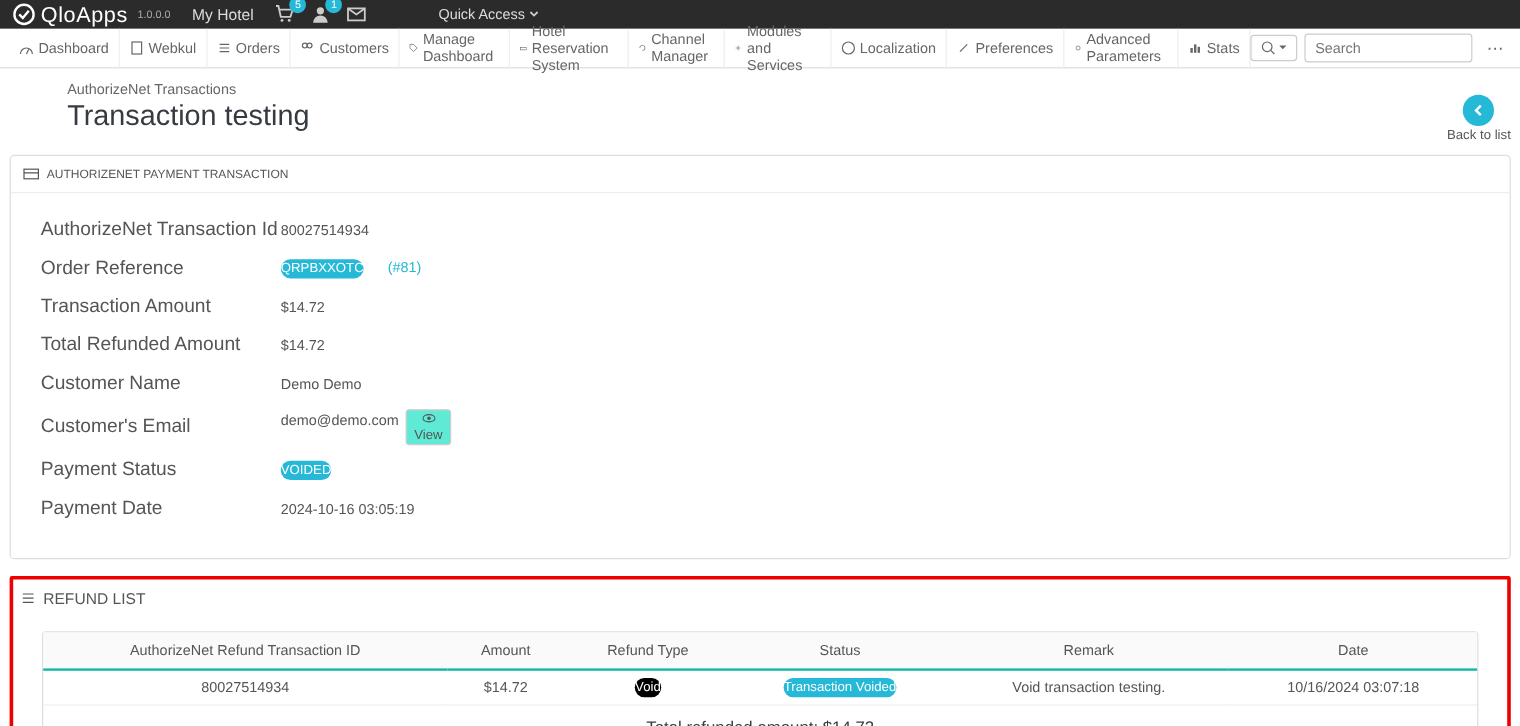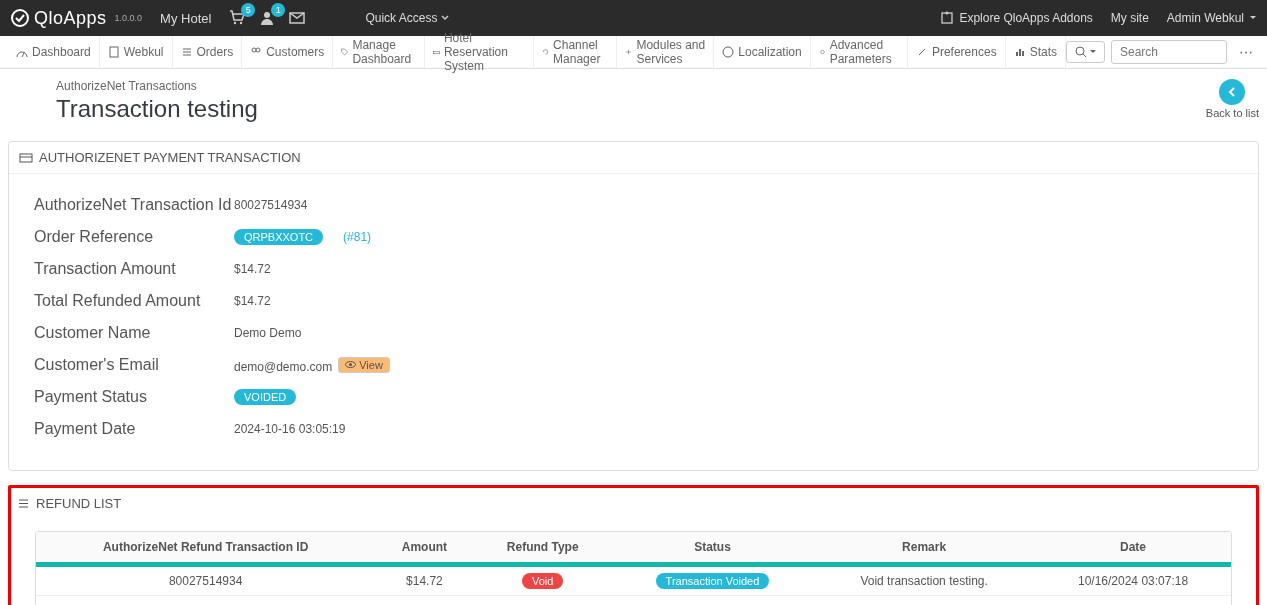--- a/index.html
+++ b/index.html
@@ -1,55 +1,55 @@
 <!DOCTYPE html>
 <html><head>
 <meta charset="utf-8">
 <style>
 * { box-sizing: border-box; margin: 0; padding: 0; }
 body { font-family: "Helvetica Neue", Helvetica, Arial, sans-serif; font-size: 12px; color: #555; background: #fff; width: 1267px; }
-.topbar { background: #2b2b2b; height: 36px; display: flex; align-items: center; color: #fff; padding: 0 10px; }
+.topbar { background: #2b2b2b; height: 24px; display: flex; align-items: center; color: #fff; padding: 0 10px; }
 .brand { display: flex; align-items: center; gap: 4px; }
 .brand-name { font-size: 18px; font-weight: 300; letter-spacing: 0.5px; }
 .version { font-size: 9px; color: #aaa; margin-left: 4px; }
 .hotel-name { margin-left: 18px; font-size: 13px; color: #ddd; text-align: center; }
 .top-icons { margin-left: 18px; display: flex; align-items: center; gap: 14px; position: relative; }
 .top-icon { position: relative; color: #ccc; }
 .badge-n { position: absolute; top: -7px; right: -10px; background: #25b9d7; color: #fff; font-size: 9px; border-radius: 50%; width: 14px; height: 14px; display: flex; align-items: center; justify-content: center; }
 .quick-access { margin-left: 60px; color: #ddd; font-size: 12px; display: flex; align-items: center; gap: 4px; }
 .top-right { margin-left: auto; display: flex; align-items: center; gap: 18px; color: #ddd; font-size: 12px; }
 .top-right-item { display: flex; align-items: center; gap: 5px; }
 .navbar { background: #fff; border-bottom: 1px solid #ddd; display: flex; align-items: center; height: 33px; padding: 0 8px; }
 .nav-item { display: flex; align-items: center; gap: 4px; padding: 0 8px; height: 33px; color: #666; font-size: 12px; border-right: 1px solid #eee; cursor: pointer; }
 .nav-right { margin-left: auto; display: flex; align-items: center; gap: 6px; }
 .search-btn { border: 1px solid #ccc; background: #fff; padding: 4px 8px; border-radius: 3px; display: flex; align-items: center; gap: 3px; color: #555; }
-.search-input { border: 1px solid #ccc; padding: 4px 8px; width: 116px; border-radius: 3px; font-size: 12px; color: #555; }
+.search-input { border: 1px solid #ccc; padding: 4px 8px; width: 140px; border-radius: 3px; font-size: 12px; color: #555; }
 .ellipsis { color: #666; font-size: 14px; padding: 0 6px; }
 .main { padding: 10px 8px 20px 8px; }
 .breadcrumb-area { position: relative; padding-left: 48px; }
 .breadcrumb { color: #666; font-size: 12px; }
 .page-title { font-size: 24px; color: #363a41; margin-top: 2px; font-weight: 400; }
-.back-link { position: absolute; right: 0; top: 0; text-align: right; font-size: 11px; color: #555; margin-left: 18px; }
+.back-link { position: absolute; right: 0; top: 12px; text-align: right; font-size: 11px; color: #555; margin-left: 18px; }
 .back-link .circle { width: 26px; height: 26px; border-radius: 50%; background: #25b9d7; color: #fff; display: flex; align-items: center; justify-content: center; margin: 0 auto 2px auto; font-size: 14px; }
 .panel { border: 1px solid #ddd; border-radius: 4px; margin-top: 18px; }
-.panel-heading { padding: 8px 10px; border-bottom: 1px solid #eee; display: flex; align-items: center; gap: 6px; color: #555; font-size: 13px; text-transform: uppercase; }
+.panel-heading { padding: 8px 10px; border-bottom: 1px solid #eee; display: flex; align-items: center; gap: 6px; color: #555; font-size: 10px; text-transform: uppercase; }
 .panel-body { padding: 20px 25px; }
 .row { display: flex; margin-bottom: 10px; align-items: center; min-height: 22px; }
 .label-col { width: 200px; font-weight: normal; font-size: 16px; color: #555; }
 .val-col { font-size: 12px; color: #555; }
-.pill { display: inline-block; padding: 2px 10px; border-radius: 12px; color: #fff; font-size: 11px; }
+.pill { display: inline-block; padding: 2px 0; border-radius: 12px; color: #fff; font-size: 11px; }
 .pill-blue { background: #25b9d7; }
-.pill-orange { background: #ef4444; }
+.pill-orange { background: #000000; }
 .link-id { color: #25b9d7; margin-left: 20px; font-size: 12px; }
-.view-btn { display: inline-flex; align-items: center; gap: 3px; border: 1px solid #ccc; padding: 1px 6px; border-radius: 3px; font-size: 11px; color: #555; margin-left: 6px; background: #fdba74; }
+.view-btn { display: inline-flex; align-items: center; gap: 3px; border: 1px solid #ccc; padding: 1px 6px; border-radius: 3px; font-size: 11px; color: #555; margin-left: 6px; background: #5eead4; flex-direction: column; }
 .refund-panel { margin-top: 14px; border: 3px solid #e00; border-radius: 2px; padding: 6px 6px 10px 6px; }
 .refund-heading { display: flex; align-items: center; gap: 6px; padding: 2px 0 6px 0; color: #555; font-size: 13px; text-transform: uppercase; }
 .refund-table-wrap { border: 1px solid #ddd; border-radius: 3px; margin: 14px 18px 0 18px; }
 table { width: 100%; border-collapse: collapse; }
-th { background: #fafafa; border-bottom: 5px solid #14b8a6; padding: 8px 10px; text-align: center; font-size: 12px; color: #555; font-weight: bold; }
+th { background: #fafafa; border-bottom: 2px solid #14b8a6; padding: 8px 10px; text-align: center; font-size: 12px; color: #555; font-weight: normal; }
 td { padding: 6px 10px; text-align: center; font-size: 12px; color: #555; border-bottom: 1px solid #eee; }
 .total-row { text-align: center; padding: 10px; font-size: 14px; color: #363a41; }
 svg { display: inline-block; vertical-align: middle; }
 </style>
 </head>
 <body>
 
 <div class="topbar">
   <div class="brand">
     <svg width="20" height="20" viewBox="0 0 20 20">
@@ -82,36 +82,20 @@
           <path d="M1 3l7 5 7-5" fill="none" stroke="#ccc" stroke-width="1.5"></path>
         </svg>
     </span>
   </div>
   <div class="quick-access">
     <span>Quick Access</span>
     <svg width="8" height="8" viewBox="0 0 8 8">
         <path d="M1 2l3 3 3-3" fill="none" stroke="#ccc" stroke-width="1.5"></path>
       </svg>
   </div>
-  <div class="top-right">
-    <span class="top-right-item">
-      <svg width="14" height="14" viewBox="0 0 14 14">
-          <rect x="2" y="2" width="10" height="10" fill="none" stroke="#ccc" stroke-width="1.3"></rect>
-          <circle cx="7" cy="2" r="1.5" fill="#ccc"></circle>
-        </svg>
-      <span>Explore QloApps Addons</span>
-    </span>
-    <span class="top-right-item">My site</span>
-    <span class="top-right-item">
-      <span>Admin Webkul</span>
-      <svg width="8" height="8" viewBox="0 0 8 8">
-          <path d="M1 2l3 3 3-3" fill="#ccc"></path>
-        </svg>
-    </span>
-  </div>
 </div>
 
 <div class="navbar">
   <div class="nav-item">
       <svg width="12" height="12" viewBox="0 0 12 12">
         <path d="M1 11a5 5 0 0110 0" fill="none" stroke="#666"></path>
         <line x1="6" y1="11" x2="8" y2="7" stroke="#666"></line>
       </svg>
       <span>Dashboard</span>
     </div>
@@ -162,29 +146,29 @@
       <span>Modules and Services</span>
     </div>
   <div class="nav-item">
       <svg width="12" height="12" viewBox="0 0 12 12">
         <circle cx="6" cy="6" r="5" fill="none" stroke="#666"></circle>
       </svg>
       <span>Localization</span>
     </div>
   <div class="nav-item">
       <svg width="12" height="12" viewBox="0 0 12 12">
+        <path d="M3 9l6-6" stroke="#666"></path>
+      </svg>
+      <span>Preferences</span>
+    </div>
+  <div class="nav-item">
+      <svg width="12" height="12" viewBox="0 0 12 12">
         <circle cx="6" cy="6" r="3" fill="none" stroke="#666"></circle>
       </svg>
       <span>Advanced Parameters</span>
-    </div>
-  <div class="nav-item">
-      <svg width="12" height="12" viewBox="0 0 12 12">
-        <path d="M3 9l6-6" stroke="#666"></path>
-      </svg>
-      <span>Preferences</span>
     </div>
   <div class="nav-item">
       <svg width="12" height="12" viewBox="0 0 12 12">
         <rect x="2" y="6" width="2" height="4" fill="#666"></rect>
         <rect x="5" y="3" width="2" height="7" fill="#666"></rect>
         <rect x="8" y="5" width="2" height="5" fill="#666"></rect>
       </svg>
       <span>Stats</span>
     </div>
   <div class="nav-right">

